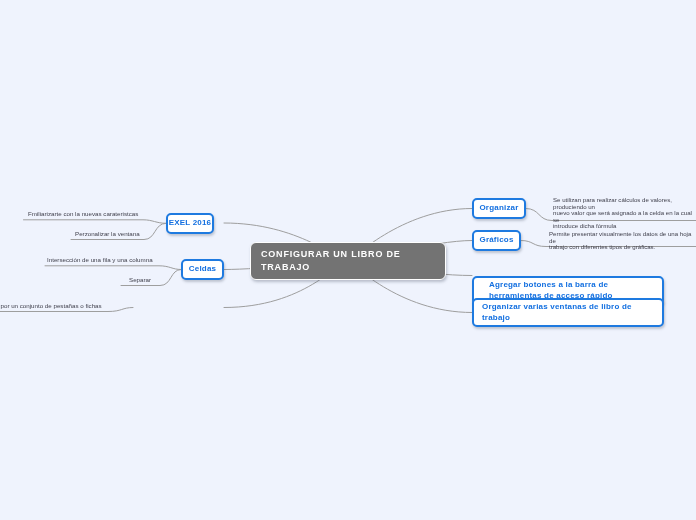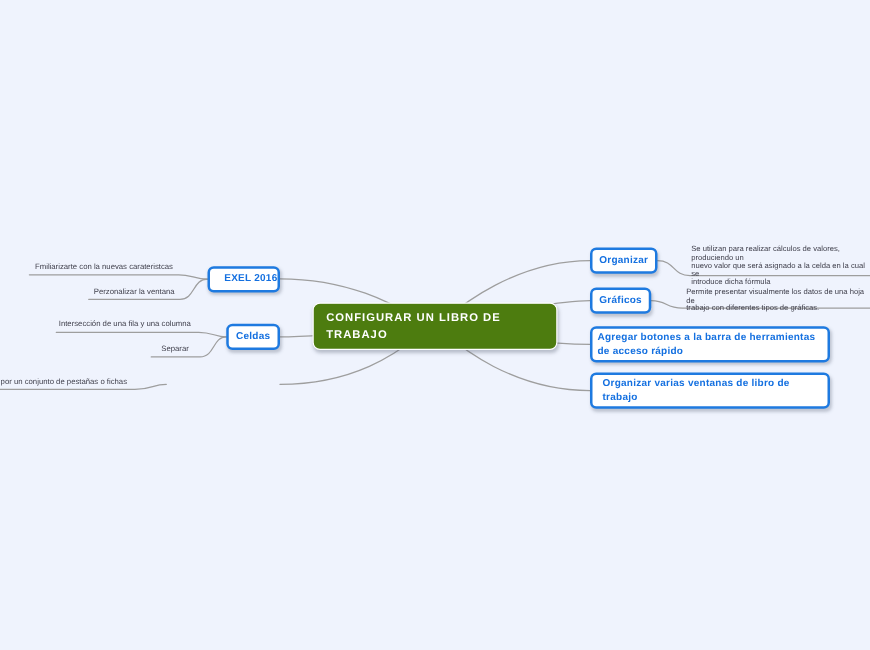--- a/index.html
+++ b/index.html
@@ -1,21 +1,21 @@
 <!DOCTYPE html>
 <html><head>
 <meta charset="utf-8">
 <style>
   html,body{margin:0;padding:0;}
   body{width:696px;height:520px;background:#eff3fd;overflow:hidden;position:relative;
        font-family:"Liberation Sans",sans-serif;-webkit-font-smoothing:antialiased;}
   #canvas{position:absolute;left:0;top:0;width:696px;height:520px;}
   svg.edges{position:absolute;left:0;top:0;width:696px;height:520px;pointer-events:none;}
   .node{position:absolute;box-sizing:border-box;}
-  .node-center{background:#4d7c0f;border:1.5px solid #fff;border-radius:6px;color:#fff;
+  .node-center{background:#737373;border:1.5px solid #fff;border-radius:6px;color:#fff;
     font-weight:bold;font-size:9px;letter-spacing:.8px;line-height:13px;
     box-shadow:1px 2px 3px rgba(80,90,110,.35);display:flex;align-items:center;padding:0 10px;}
   .node-box{background:#fff;border:2px solid #1e7ae0;border-radius:5px;color:#1470e0;
     font-weight:bold;font-size:8px;letter-spacing:.2px;line-height:10.5px;
     box-shadow:1px 2px 2.5px rgba(80,90,110,.3);display:flex;align-items:center;}
   .leaf-label{position:absolute;color:#41414d;font-size:6.2px;line-height:7.6px;white-space:nowrap;}
   .leaf-para{position:absolute;color:#41414d;font-size:6.1px;line-height:6.6px;}
 </style>
 </head>
 <body>
@@ -42,34 +42,34 @@
 
       <path d="M699,220.5 L552,220.5 C538,220.5 540,208.5 526,208.5"></path>
       <path d="M699,246.5 L546,246.5 C532,246.5 534,240.5 521,240.5"></path>
     </g>
   </svg>
 
   <div class="node node-center" style="left:250px;top:242px;width:196px;height:38px;">
     <span>CONFIGURAR UN LIBRO DE TRABAJO</span>
   </div>
 
-  <div class="node node-box" style="left:166px;top:213px;width:58px;height:21px;justify-content:flex-end;">
+  <div class="node node-box" style="left:166px;top:213px;width:48px;height:21px;justify-content:center;">
     <span>EXEL 2016</span>
   </div>
   <div class="node node-box" style="left:181px;top:259px;width:43px;height:21px;justify-content:center;">
     <span>Celdas</span>
   </div>
 
   <div class="node node-box" style="left:472px;top:198px;width:54px;height:21px;justify-content:center;">
     <span>Organizar</span>
   </div>
   <div class="node node-box" style="left:472px;top:230px;width:49px;height:21px;justify-content:center;text-align:right;">
     <span>Gráficos</span>
   </div>
-  <div class="node node-box" style="left:472px;top:261px;width:192px;height:29px;padding:0 4px;">
+  <div class="node node-box" style="left:472px;top:276px;width:192px;height:29px;padding:0 15px;">
     <span>Agregar botones a la barra de herramientas de acceso rápido</span>
   </div>
   <div class="node node-box" style="left:472px;top:298px;width:192px;height:29px;padding:0 8px;">
     <span>Organizar varias ventanas de libro de trabajo</span>
   </div>
 
   <div class="leaf-label" style="left:28px;top:210px;">Fmiliarizarte con la nuevas carateristcas</div>
   <div class="leaf-label" style="left:75px;top:230px;">Perzonalizar la ventana</div>
   <div class="leaf-label" style="left:47px;top:256px;">Intersección de una fila y una columna</div>
   <div class="leaf-label" style="left:129px;top:276px;">Separar</div>

